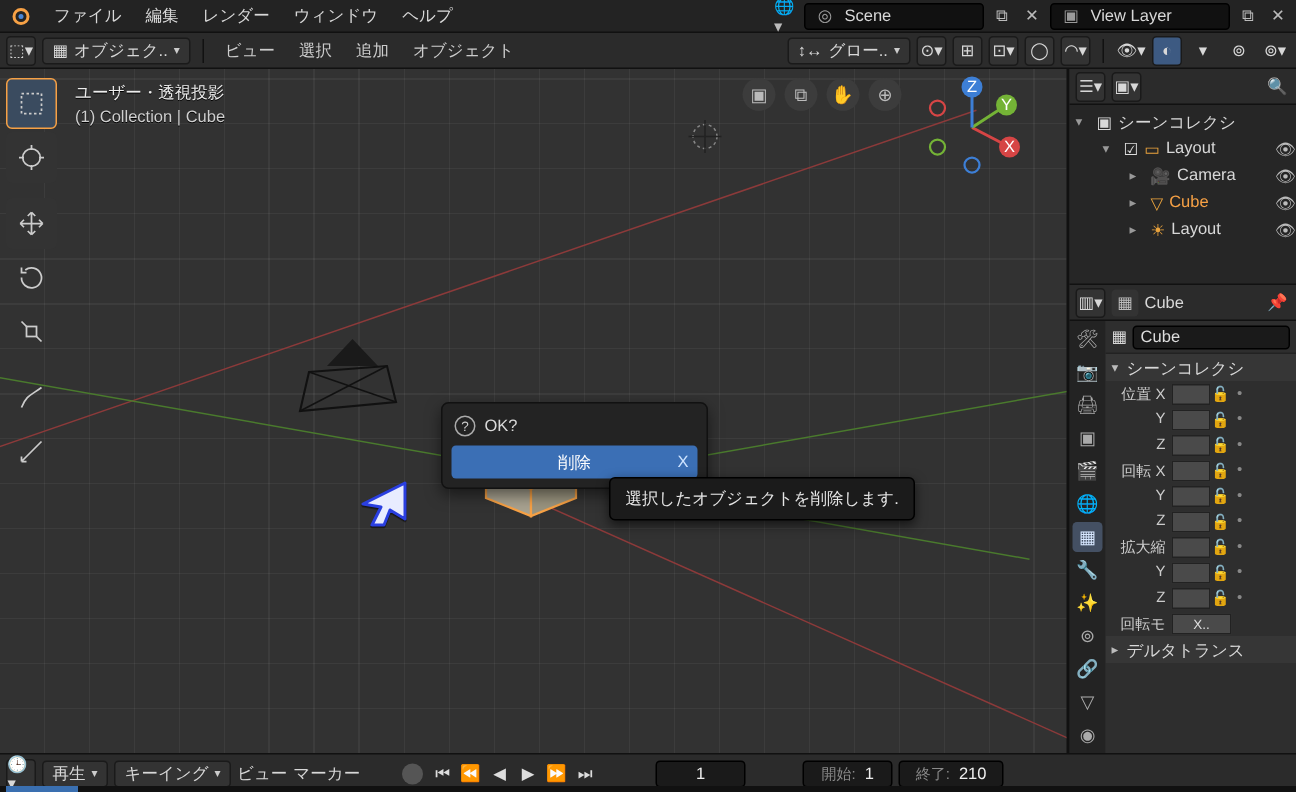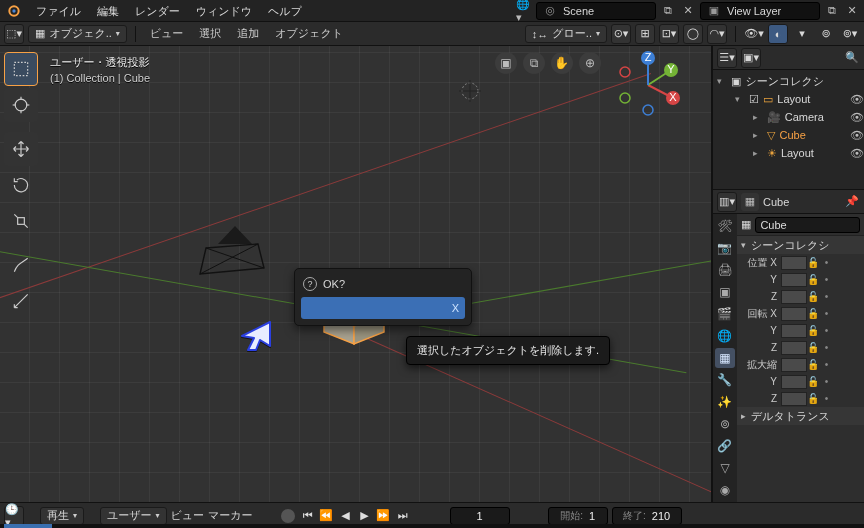--- a/index.html
+++ b/index.html
@@ -74,21 +74,21 @@
   .camwire svg{overflow:visible;}
 
   .cube-sel{position:absolute;left:314px;top:250px;width:80px;height:54px;}
 
   
   .popup{position:absolute;left:294px;top:222px;width:178px;background:#232323;border:1px solid #111;border-radius:5px;box-shadow:0 4px 10px rgba(0,0,0,.5);padding:6px 6px 6px 6px;}
   .popup .hd{display:flex;align-items:center;gap:6px;color:#eee;padding:2px 2px 6px 2px;}
   .popup .row{height:22px;background:var(--sel-blue);border-radius:3px;display:flex;align-items:center;position:relative;}
   .popup .row .lbl{flex:1;text-align:center;color:#fff;}
   .popup .row .x{position:absolute;right:6px;color:#cde3ff;}
-  .tooltip{position:absolute;left:406px;top:290px;background:#1b1b1b;border:1px solid #000;border-radius:4px;padding:6px 10px;color:#e6e6e6;box-shadow:0 3px 8px rgba(0,0,0,.6);white-space:nowrap;}
+  .tooltip{position:absolute;left:406px;top:272px;background:#1b1b1b;border:1px solid #000;border-radius:4px;padding:6px 10px;color:#e6e6e6;box-shadow:0 3px 8px rgba(0,0,0,.6);white-space:nowrap;}
 
   .cursor{position:absolute;left:234px;top:272px;}
   .cursor svg{filter:drop-shadow(0 1px 0 rgba(0,0,0,.6));}
 
   
   .right{width:152px;display:flex;flex-direction:column;background:var(--bg2);border-left:1px solid var(--border);}
   .right .strip{height:24px;display:flex;align-items:center;gap:4px;padding:0 4px;background:var(--bg2);border-bottom:1px solid var(--border);}
   .outliner{flex:0 0 120px;border-bottom:1px solid var(--border);padding:2px 0;overflow:hidden;background:#262626;}
   .ol-row{display:flex;align-items:center;height:18px;padding-left:4px;gap:4px;font-size:11px;}
   .ol-row .tw{width:10px;color:#999;font-size:9px;}
@@ -109,21 +109,21 @@
   .panelhdr .tw{width:10px;color:#bbb;font-size:9px;}
   .fieldrow{display:flex;align-items:center;height:17px;padding-right:18px;gap:0;}
   .fieldrow .lab{width:44px;text-align:right;padding-right:4px;color:#ccc;font-size:10px;}
   .fieldrow .box{width:26px;height:14px;background:#4a4a4a;border:1px solid #222;}
   .fieldrow .mini{width:13px;height:14px;display:flex;align-items:center;justify-content:center;color:#ccc;font-size:10px;}
   .fieldrow .lock{color:#bbb;}
   .fieldrow .dot{color:#888;}
 
   
   .timeline{position:absolute;left:0;right:0;bottom:0;height:26px;background:var(--bg2);border-top:1px solid var(--border);display:flex;align-items:center;padding:0 4px;gap:4px;}
-  .timeline .dd{height:18px;margin-left:12px;}
+  .timeline .dd{height:18px;}
   .tnum{background:#1a1a1a;border:1px solid #000;border-radius:3px;height:18px;padding:0 6px;min-width:60px;display:flex;align-items:center;justify-content:center;color:#bbb;}
   .tnum .k{color:#8a8a8a;margin-right:6px;font-size:10px;}
   .tnum .v{color:#eee;}
   .play{display:flex;gap:1px;}
   .play .b{width:18px;height:18px;display:flex;align-items:center;justify-content:center;color:#ddd;}
   .scrub{position:absolute;left:0;right:0;bottom:0;height:4px;background:#111;}
   .scrub .mark{position:absolute;left:4px;bottom:0;width:48px;height:4px;background:#3a6fb0;}
 
   .circle-q{width:14px;height:14px;border:1px solid #aaa;border-radius:50%;display:flex;align-items:center;justify-content:center;font-size:9px;color:#ccc;}
 </style>
@@ -296,20 +296,21 @@
           <polygon points="70,18 40,30 40,48 70,36" fill="#9a947f" stroke="#f7a145" stroke-width="1.5"></polygon>
         </svg>
       </div>
 
       <div class="popup">
         <div class="hd">
           <span class="circle-q">?</span>
           <span>OK?</span>
         </div>
         <div class="row">
+          <span class="lbl">削除</span>
           <span class="x">X</span>
         </div>
       </div>
       <div class="tooltip">選択したオブジェクトを削除します.</div>
 
       <div class="cursor">
         <svg width="44" height="36" viewBox="0 0 44 36">
           <polygon points="36,4 8,18 20,20 14,32 22,32 26,22 36,28" fill="#e8ecff" stroke="#2a3fe0" stroke-width="2" stroke-linejoin="round"></polygon>
         </svg>
       </div>
@@ -438,37 +439,43 @@
               <span class="mini lock">🔓</span>
               <span class="mini dot">•</span>
             </div>
           <div class="fieldrow">
               <span class="lab">Z</span>
               <span class="box"></span>
               <span class="mini lock">🔓</span>
               <span class="mini dot">•</span>
             </div>
 
+          <div class="fieldrow">
+              <span class="lab">回転モ</span>
+              <span class="box" style="width:40px;display:flex;align-items:center;justify-content:center;">
+                <span style="font-size:9px;color:#ddd">X..</span>
+              </span>
+            </div>
           <div class="panelhdr">
               <span class="tw">▸</span>
               <span>デルタトランス</span>
             </div>
         </div>
       </div>
     </div>
   </div>
 
   <div class="timeline">
     <div class="iconbtn group">🕒▾</div>
     <div class="dd">
         <span>再生</span>
         <span class="caret">▾</span>
       </div>
     <div class="dd">
-        <span>ユーザー</span>
+        <span>キーイング</span>
         <span class="caret">▾</span>
       </div>
     <div class="menu-item">ビュー</div>
     <div class="menu-item">マーカー</div>
     <div class="spacer" style="flex:0 0 20px"></div>
     <span class="ico" style="width:14px;height:14px;border-radius:50%;background:#555"></span>
     <div class="play">
       <div class="b">⏮</div>
       <div class="b">⏪</div>
       <div class="b">◀</div>

